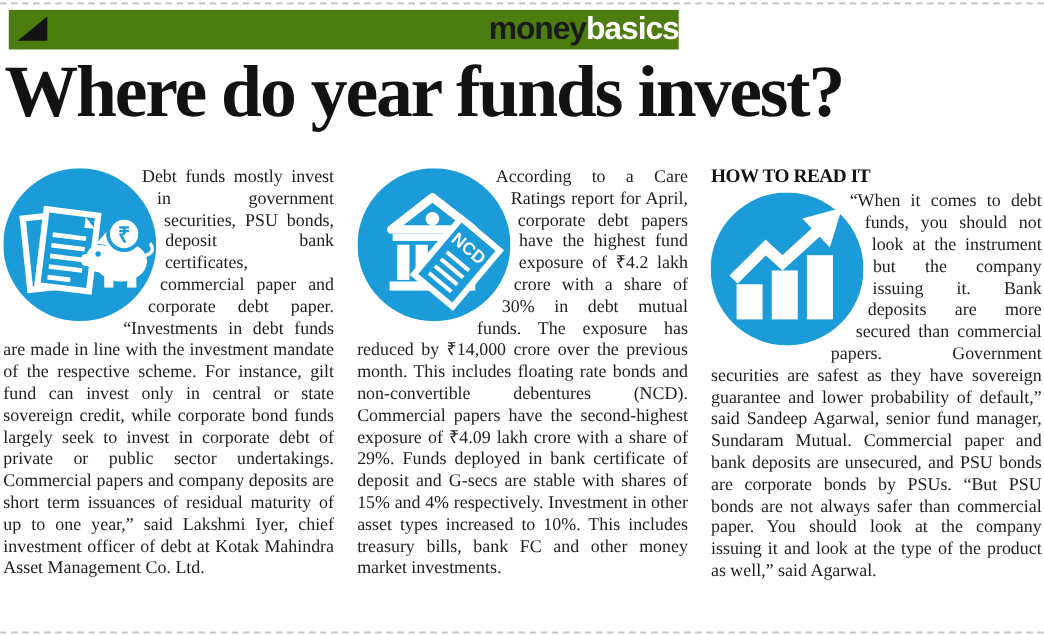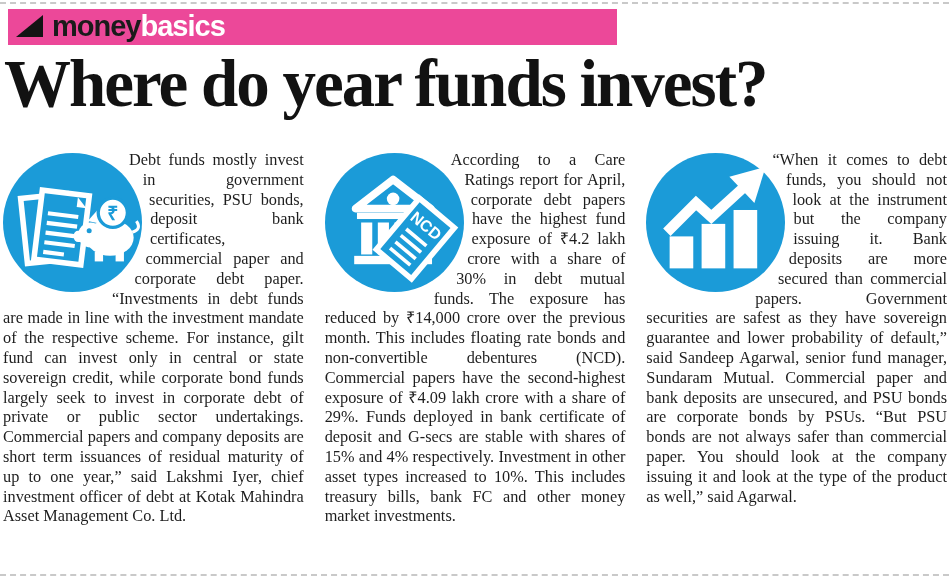--- a/index.html
+++ b/index.html
@@ -54,21 +54,21 @@
     float: left; width: 139px; height: 139px; border-radius: 50%;
     shape-outside: circle(52% at 48% 50%); margin: 3px 9px 3px 0;
   }
   .icon-float svg { width: 100%; height: 100%; display: block; }
 </style>
 </head>
 <body>
 
 <div class="crop-line crop-top"></div>
 
-<div class="banner" style="background: #ec4899;">
+<div class="banner" style="background: #4d7c0f; justify-content: space-between;">
   <span class="tri"></span>
   <span class="logo"><span class="logo-money">money</span><span class="logo-basics">basics</span></span>
 </div>
 
 <h1 class="headline">Where do year funds invest?</h1>
 
 <div class="columns">
 
   <section class="col">
     <div class="body">
@@ -124,20 +124,21 @@
             <line x1="-9" y1="10" x2="10" y2="10" stroke="#ffffff" stroke-width="2.6"></line>
             <line x1="-9" y1="16" x2="10" y2="16" stroke="#ffffff" stroke-width="2.6"></line>
           </g>
         </svg>
       </span>
       <span>According to a Care Ratings report for April, corporate debt papers have the highest fund exposure of ₹4.2 lakh crore with a share of 30% in debt mutual funds. The exposure has reduced by ₹14,000 crore over the previous month. This includes floating rate bonds and non-convertible debentures (NCD). Commercial papers have the second-highest exposure of ₹4.09 lakh crore with a share of 29%. Funds deployed in bank certificate of deposit and G-secs are stable with shares of 15% and 4% respectively. Investment in other asset types increased to 10%. This includes treasury bills, bank FC and other money market investments.</span>
     </div>
   </section>
 
   <section class="col">
+    <h2>HOW TO READ IT</h2>
     <div class="body">
       <span class="icon-float">
         <svg viewBox="0 0 100 100" aria-hidden="true">
           <circle class="blue-fill" cx="50" cy="50" r="50" fill="#1B9BD8"></circle>
           <rect x="17" y="60" width="17" height="23" fill="#ffffff"></rect>
           <rect x="40" y="51" width="17" height="32" fill="#ffffff"></rect>
           <rect x="63" y="41" width="17" height="42" fill="#ffffff"></rect>
           <path d="M15 57 L36 36 L47 46 L70 25" fill="none" stroke="#ffffff" stroke-width="7.5"></path>
           <polygon points="60,17 86,10 78,36" fill="#ffffff"></polygon>
         </svg>

